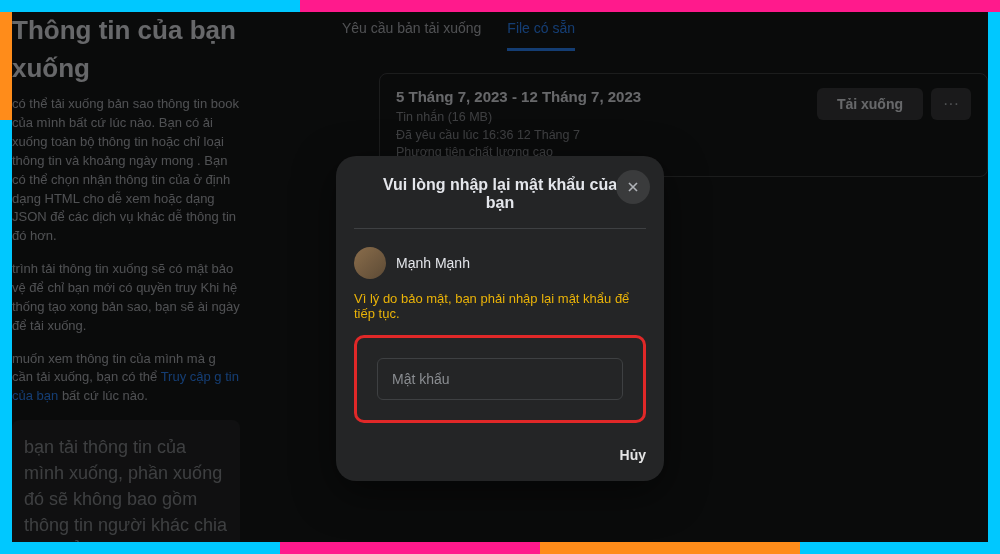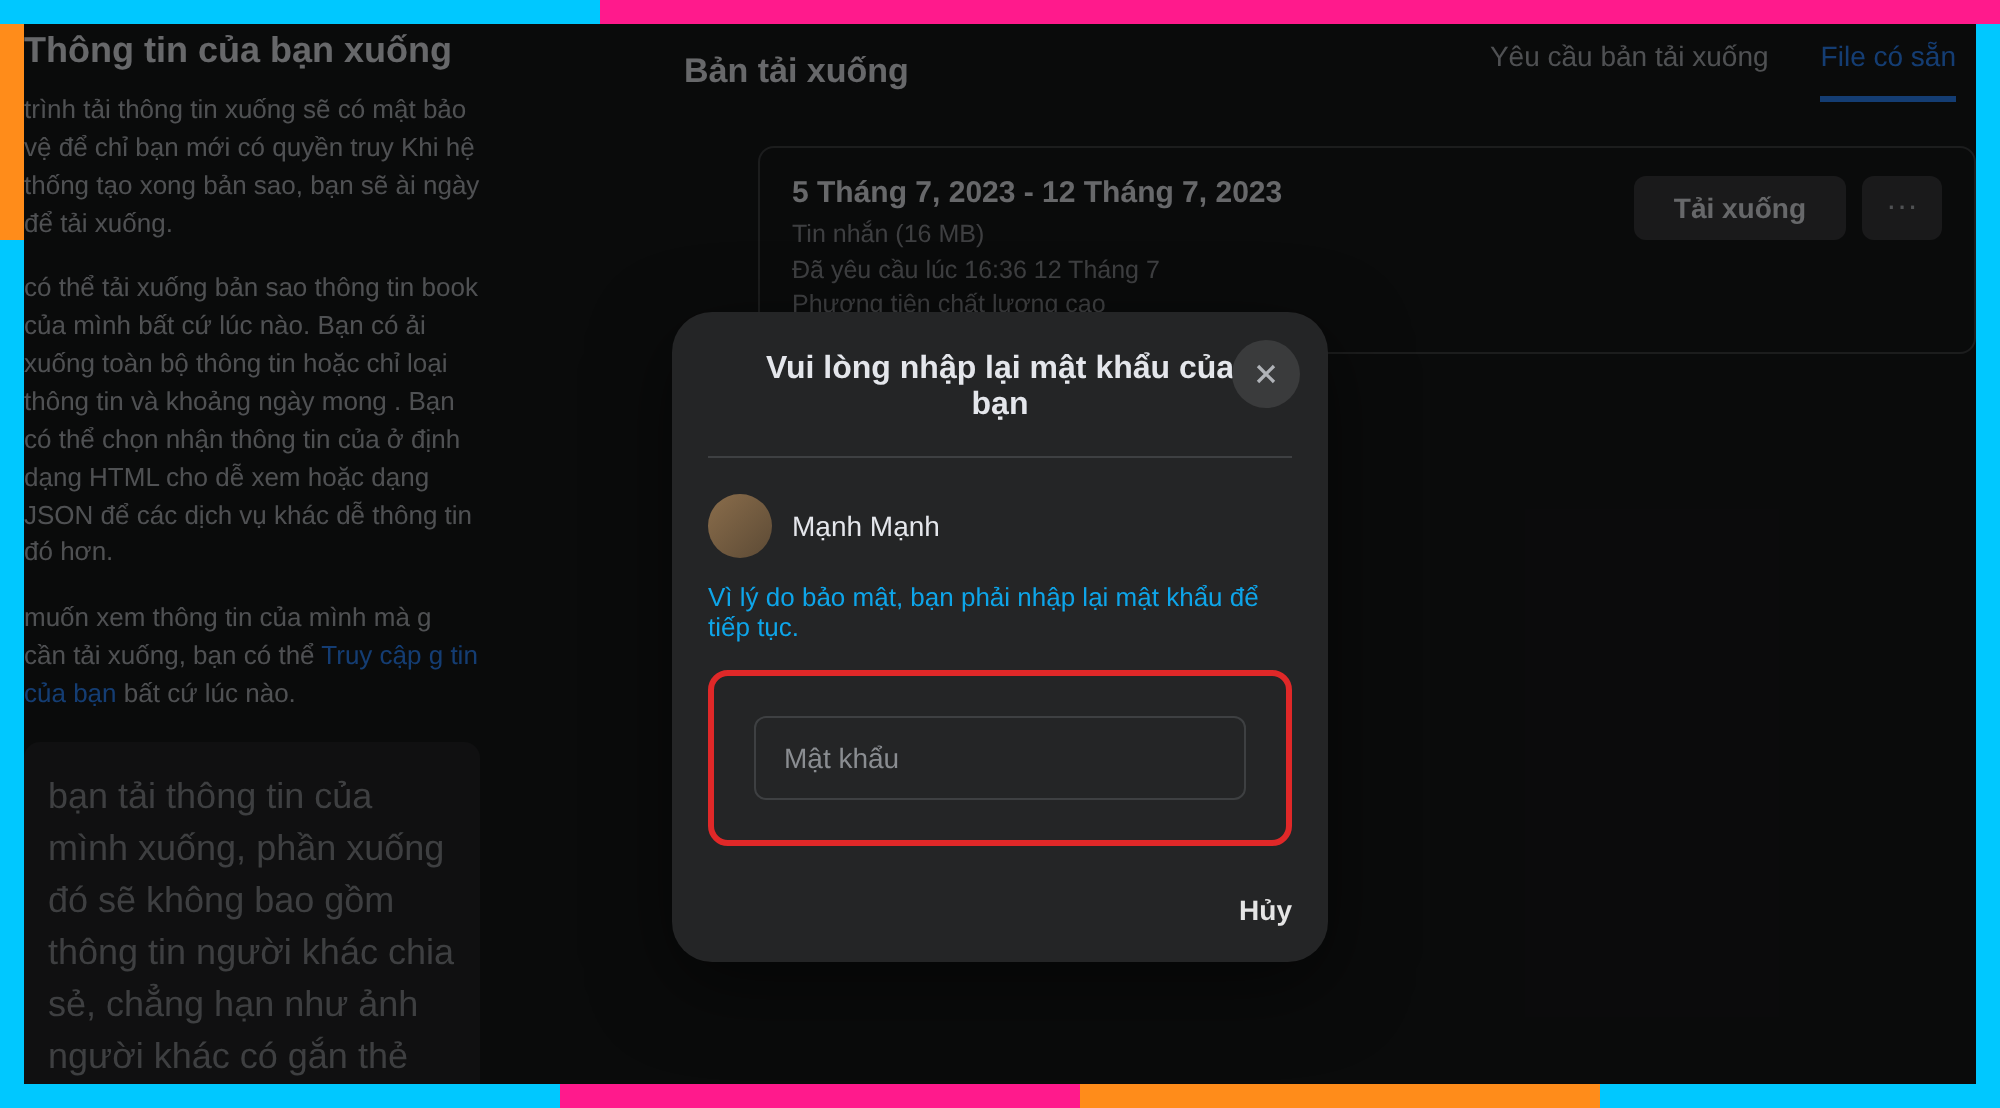--- a/index.html
+++ b/index.html
@@ -50,21 +50,21 @@
 
   
   .sidebar {
     width: 240px;
     padding-right: 12px;
     color: #b0b3b8;
     font-size: 13px;
     line-height: 1.45;
   }
   .sidebar h1 {
-    font-size: 18px;
+    font-size: 26px;
     color: #e4e6eb;
     font-weight: 700;
     margin-bottom: 8px;
   }
   .sidebar p { margin-bottom: 14px; }
   .sidebar a { color: #2d88ff; text-decoration: none; }
   .sidebar .info-box {
     background: #242526;
     border-radius: 8px;
     padding: 14px 12px;
@@ -188,21 +188,21 @@
   }
   .avatar {
     width: 32px;
     height: 32px;
     border-radius: 50%;
     background: linear-gradient(135deg, #8a6d4b, #5c4a35);
   }
   .user-name { font-size: 14px; color: #e4e6eb; }
   .modal-msg {
     font-size: 13px;
-    color: #0ea5e9;
+    color: #eab308;
     margin-bottom: 14px;
   }
   .pw-wrap {
     border: 3px solid #e02828;
     border-radius: 10px;
     padding: 20px;
     margin-bottom: 24px;
   }
   .pw-input {
     width: 100%;
@@ -246,37 +246,36 @@
     cursor: pointer;
   }
 </style>
 </head>
 <body>
 
 <div class="content">
   <div class="bg">
     <div class="sidebar">
       <h1>Thông tin của bạn xuống</h1>
+      <p>có thể tải xuống bản sao thông tin book của mình bất cứ lúc nào. Bạn có ải xuống toàn bộ thông tin hoặc chỉ loại thông tin và khoảng ngày mong . Bạn có thể chọn nhận thông tin của ở định dạng HTML cho dễ xem hoặc dạng JSON để các dịch vụ khác dễ thông tin đó hơn.</p>
       <p>trình tải thông tin xuống sẽ có mật bảo vệ để chỉ bạn mới có quyền truy Khi hệ thống tạo xong bản sao, bạn sẽ ài ngày để tải xuống.</p>
-      <p>có thể tải xuống bản sao thông tin book của mình bất cứ lúc nào. Bạn có ải xuống toàn bộ thông tin hoặc chỉ loại thông tin và khoảng ngày mong . Bạn có thể chọn nhận thông tin của ở định dạng HTML cho dễ xem hoặc dạng JSON để các dịch vụ khác dễ thông tin đó hơn.</p>
       <p>
         <span>muốn xem thông tin của mình mà g cần tải xuống, bạn có thể </span>
         <a href="#">Truy cập g tin của bạn</a>
         <span> bất cứ lúc nào.</span>
       </p>
       <div class="info-box">
         <p>bạn tải thông tin của mình xuống, phần xuống đó sẽ không bao gồm thông tin người khác chia sẻ, chẳng hạn như ảnh người khác có gắn thẻ bạn.</p>
         <p>vẫn có thể xem thông tin này bất cứ nào.</p>
 
       </div>
     </div>
 
     <div class="main">
       <div class="main-header">
-        <div class="main-title">Bản tải xuống</div>
         <div class="tabs">
           <div class="tab">Yêu cầu bản tải xuống</div>
           <div class="tab active">File có sẵn</div>
         </div>
       </div>
 
       <div class="dl-card">
         <div class="dl-info">
           <div class="dl-title">5 Tháng 7, 2023 - 12 Tháng 7, 2023</div>
           <div class="dl-sub">Tin nhắn (16 MB)</div>

